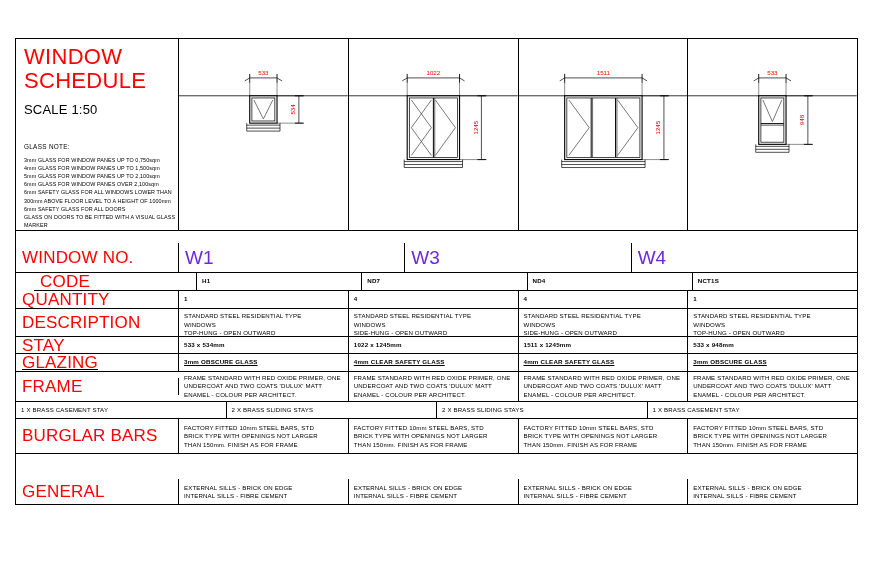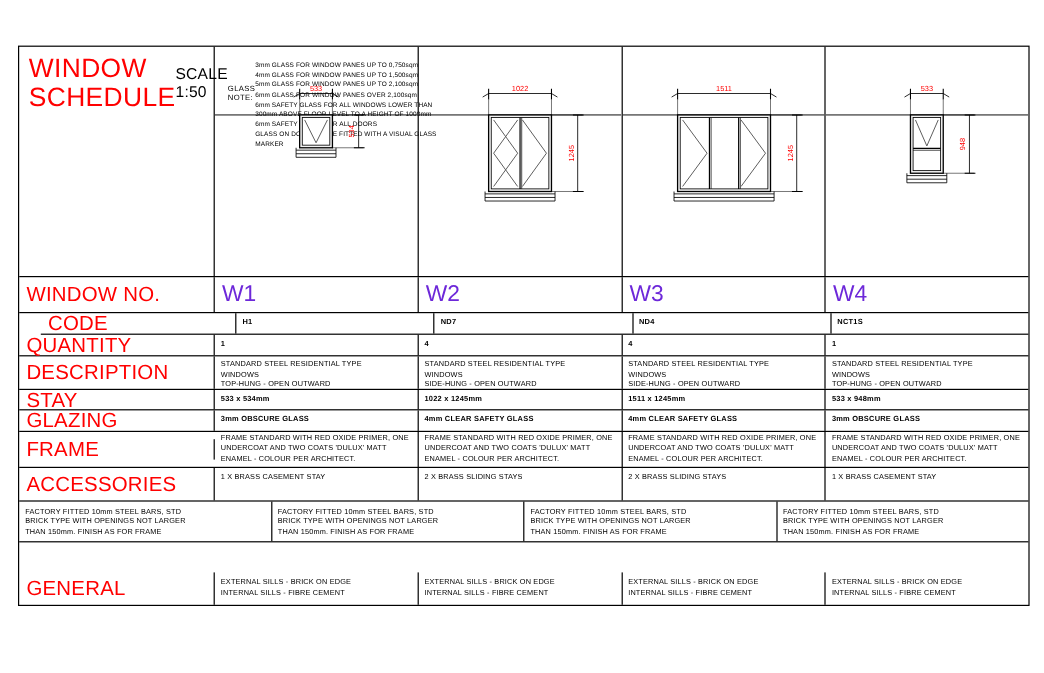--- a/index.html
+++ b/index.html
@@ -46,21 +46,21 @@
     letter-spacing:.2px;
     line-height:1;
     white-space:nowrap;
   }
 
   
   .row-head{height:192px;}
   .head-label{
     align-items:flex-start;
     padding:6px 8px 0 8px;
-    flex-direction:row;
+    flex-direction:column;
     justify-content:flex-start;
   }
   .title{
     color:#ff0000;
     font-size:22px;
     line-height:1.08;
     letter-spacing:.3px;
   }
   .scale{
     font-size:13px;color:#000;margin-top:9px;letter-spacing:.2px;
@@ -71,32 +71,32 @@
   .glassnote{
     font-size:5.4px;color:#000;margin-top:6px;line-height:1.52;
     letter-spacing:.1px;
   }
   .glassnote div{white-space:nowrap;}
 
   
   .dwg{position:relative;overflow:hidden;padding:0;}
 
   
-  .row-wno{height:30px;}
+  .row-wno{height:30px;margin-top:12px;}
   .wno{
     color:#6d28d9;font-size:19px;line-height:30px;padding:0 0 0 6px;
   }
   .row-wno .cell-col{padding:0;}
 
   
   .row-code{height:22px;margin-left:18px;}
   .row-qty{height:22px;text-align:center;}
   .row-desc{height:28px;}
   .row-size{height:17px;}
-  .row-glaz{height:26px;}
+  .row-glaz{height:26px;text-decoration:underline;}
   .row-frame{height:30px;align-items:center;}
   .row-acc{height:45px;}
   .row-burg{height:50px;}
   .row-gen{height:44px;}
 
   .t-bold{
     font-size:6.2px;font-weight:bold;letter-spacing:.2px;line-height:1.35;
     white-space:nowrap;
   }
   .t-norm{
@@ -258,23 +258,20 @@
     </div>
 
     <div class="row row-wno">
       <div class="cell-label">
         <span class="lbl">WINDOW NO.</span>
       </div>
       <div class="cell-col">
           <div class="wno">W1</div>
         </div>
       <div class="cell-col">
-          <div class="wno">W2</div>
-        </div>
-      <div class="cell-col">
           <div class="wno">W3</div>
         </div>
       <div class="cell-col">
           <div class="wno">W4</div>
         </div>
     </div>
 
     <div class="row row-code">
       <div class="cell-label">
         <span class="lbl">CODE</span>
@@ -409,23 +406,20 @@
       <div class="cell-col">
           <div class="t-norm" id="frame3">
             <div>FRAME STANDARD WITH RED OXIDE PRIMER, ONE</div>
             <div>UNDERCOAT AND TWO COATS 'DULUX' MATT</div>
             <div>ENAMEL - COLOUR PER ARCHITECT.</div>
           </div>
         </div>
     </div>
 
     <div class="row row-acc">
-      <div class="cell-label">
-        <span class="lbl">ACCESSORIES</span>
-      </div>
       <div class="cell-col">
           <div class="t-norm" id="acc0">
             <div>1 X BRASS CASEMENT STAY</div>
           </div>
         </div>
       <div class="cell-col">
           <div class="t-norm" id="acc1">
             <div>2 X BRASS SLIDING STAYS</div>
           </div>
         </div>
@@ -435,20 +429,23 @@
           </div>
         </div>
       <div class="cell-col">
           <div class="t-norm" id="acc3">
             <div>1 X BRASS CASEMENT STAY</div>
           </div>
         </div>
     </div>
 
     <div class="row row-burg">
+      <div class="cell-label">
+        <span class="lbl">BURGLAR BARS</span>
+      </div>
       <div class="cell-col">
           <div class="t-norm" id="burg0">
             <div>FACTORY FITTED 10mm STEEL BARS, STD</div>
             <div>BRICK TYPE WITH OPENINGS NOT LARGER</div>
             <div>THAN 150mm. FINISH AS FOR FRAME</div>
           </div>
         </div>
       <div class="cell-col">
           <div class="t-norm" id="burg1">
             <div>FACTORY FITTED 10mm STEEL BARS, STD</div>

